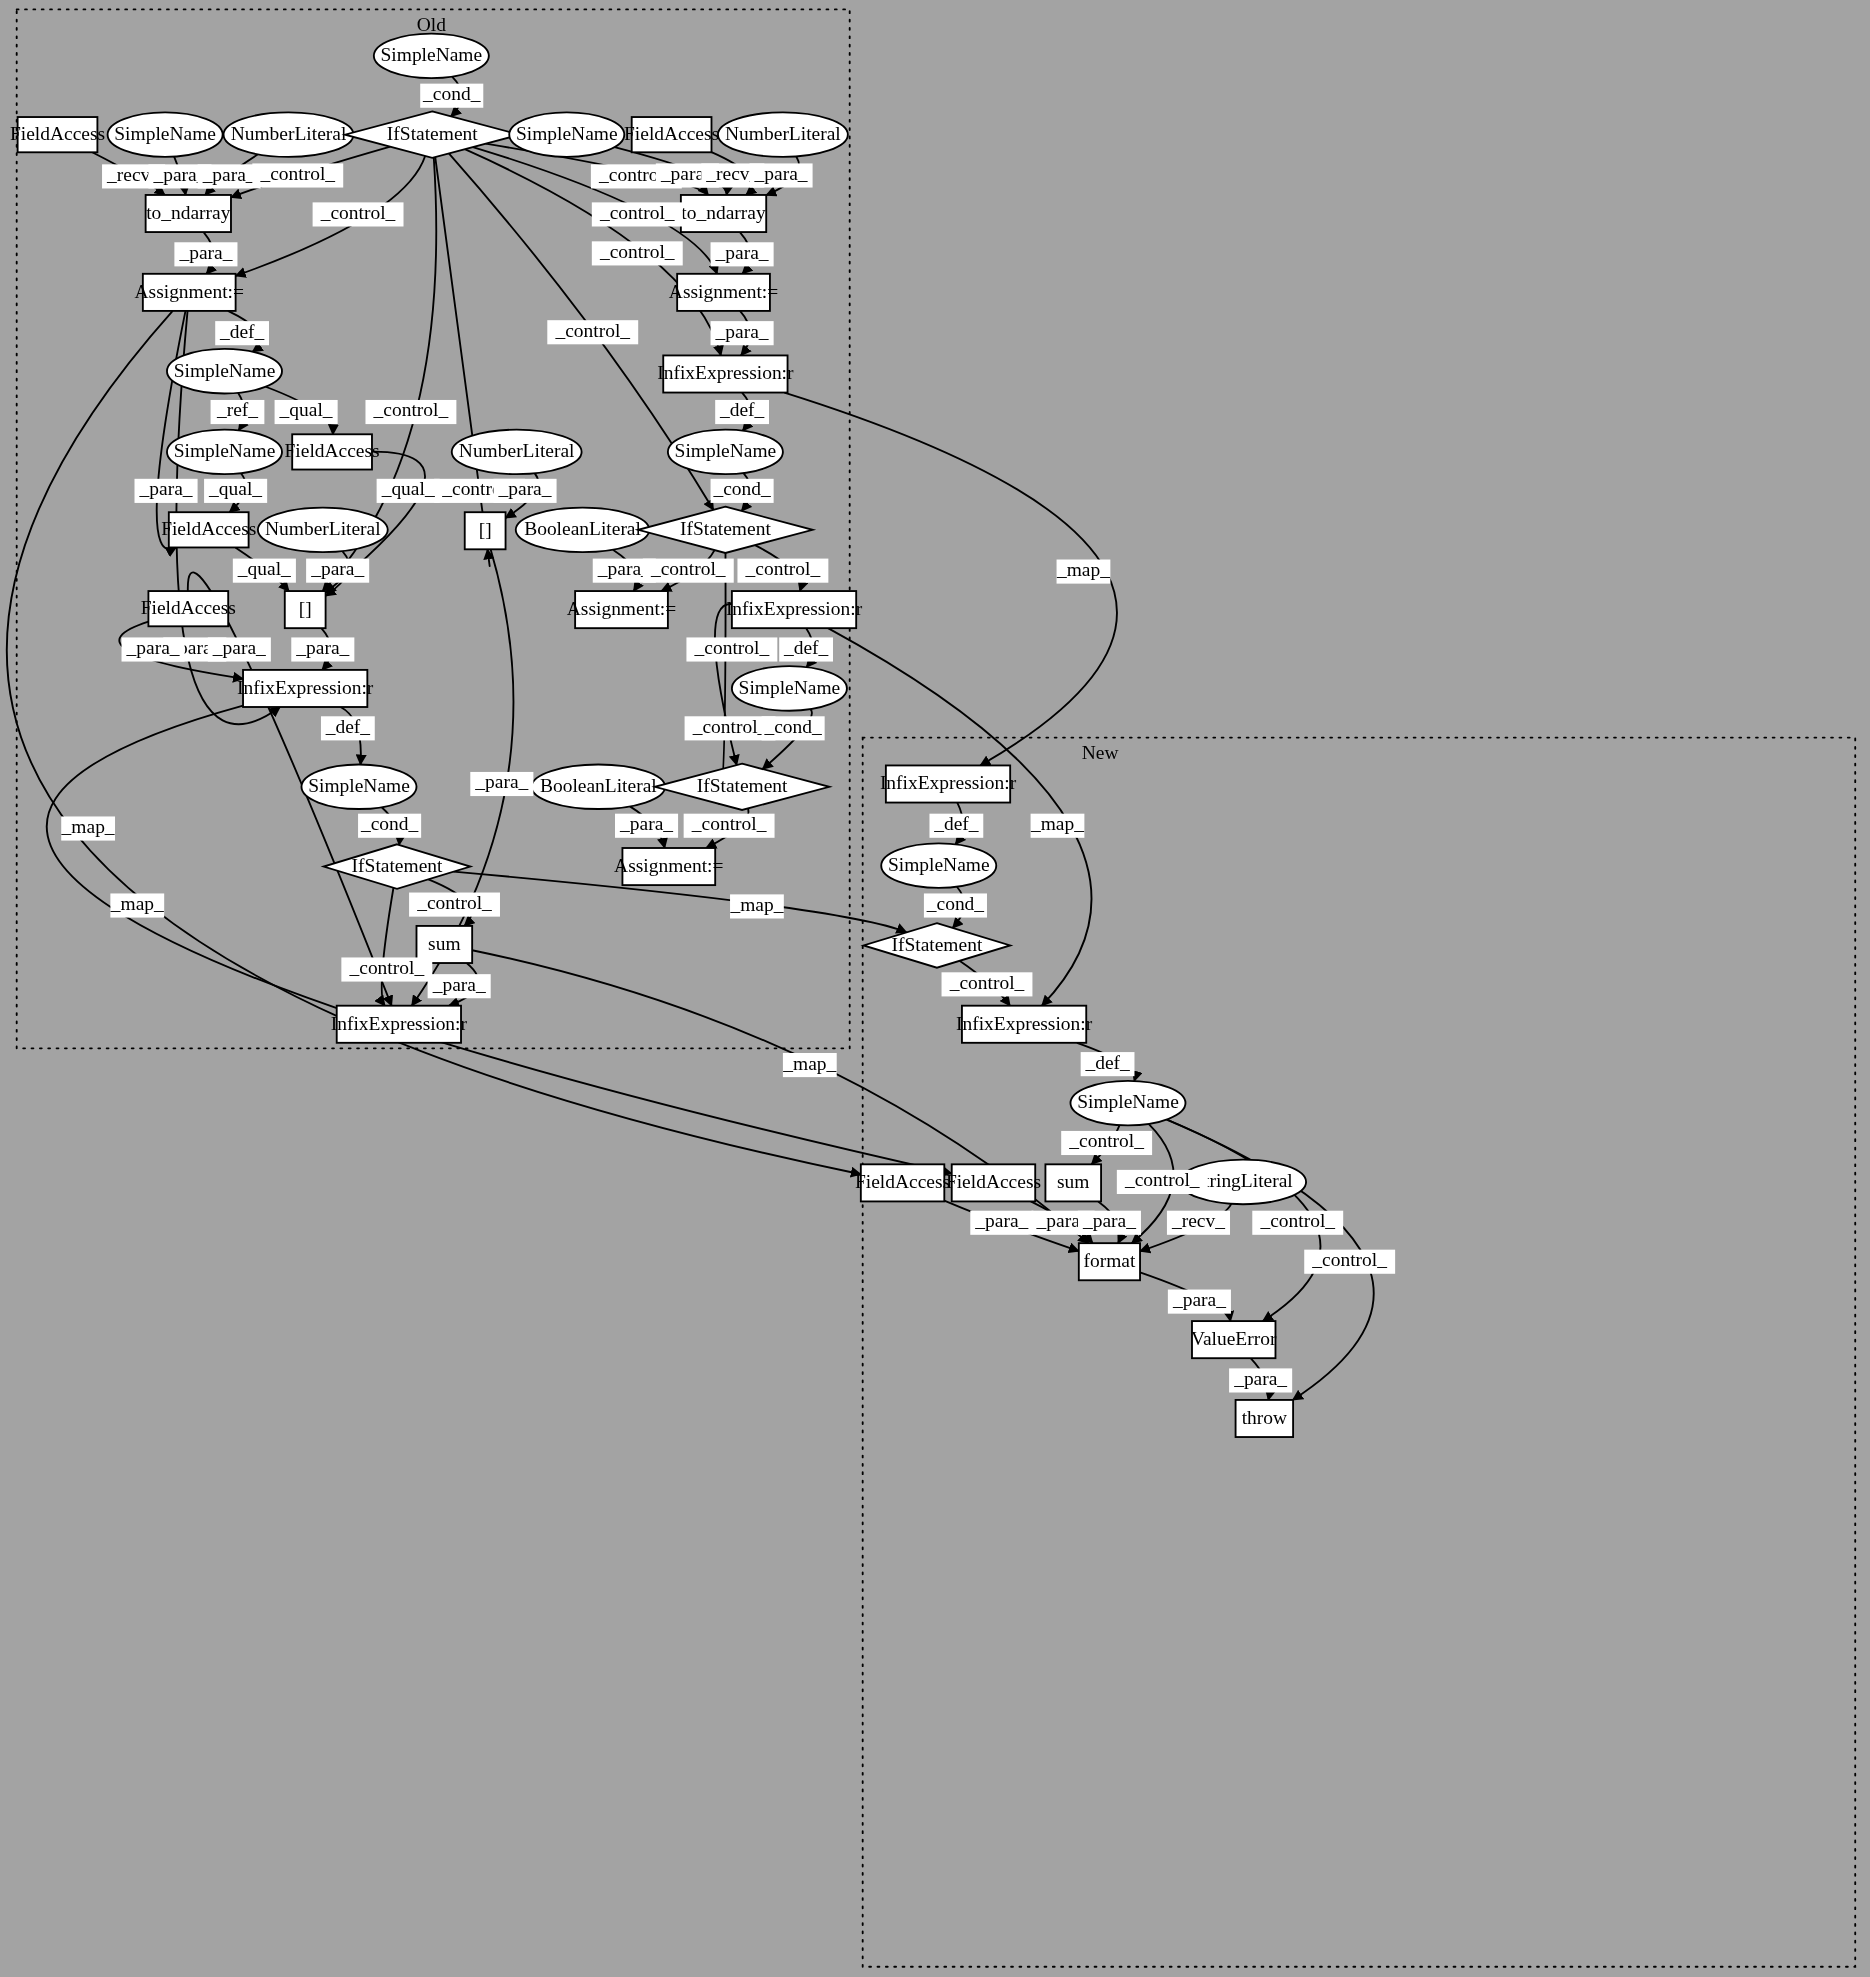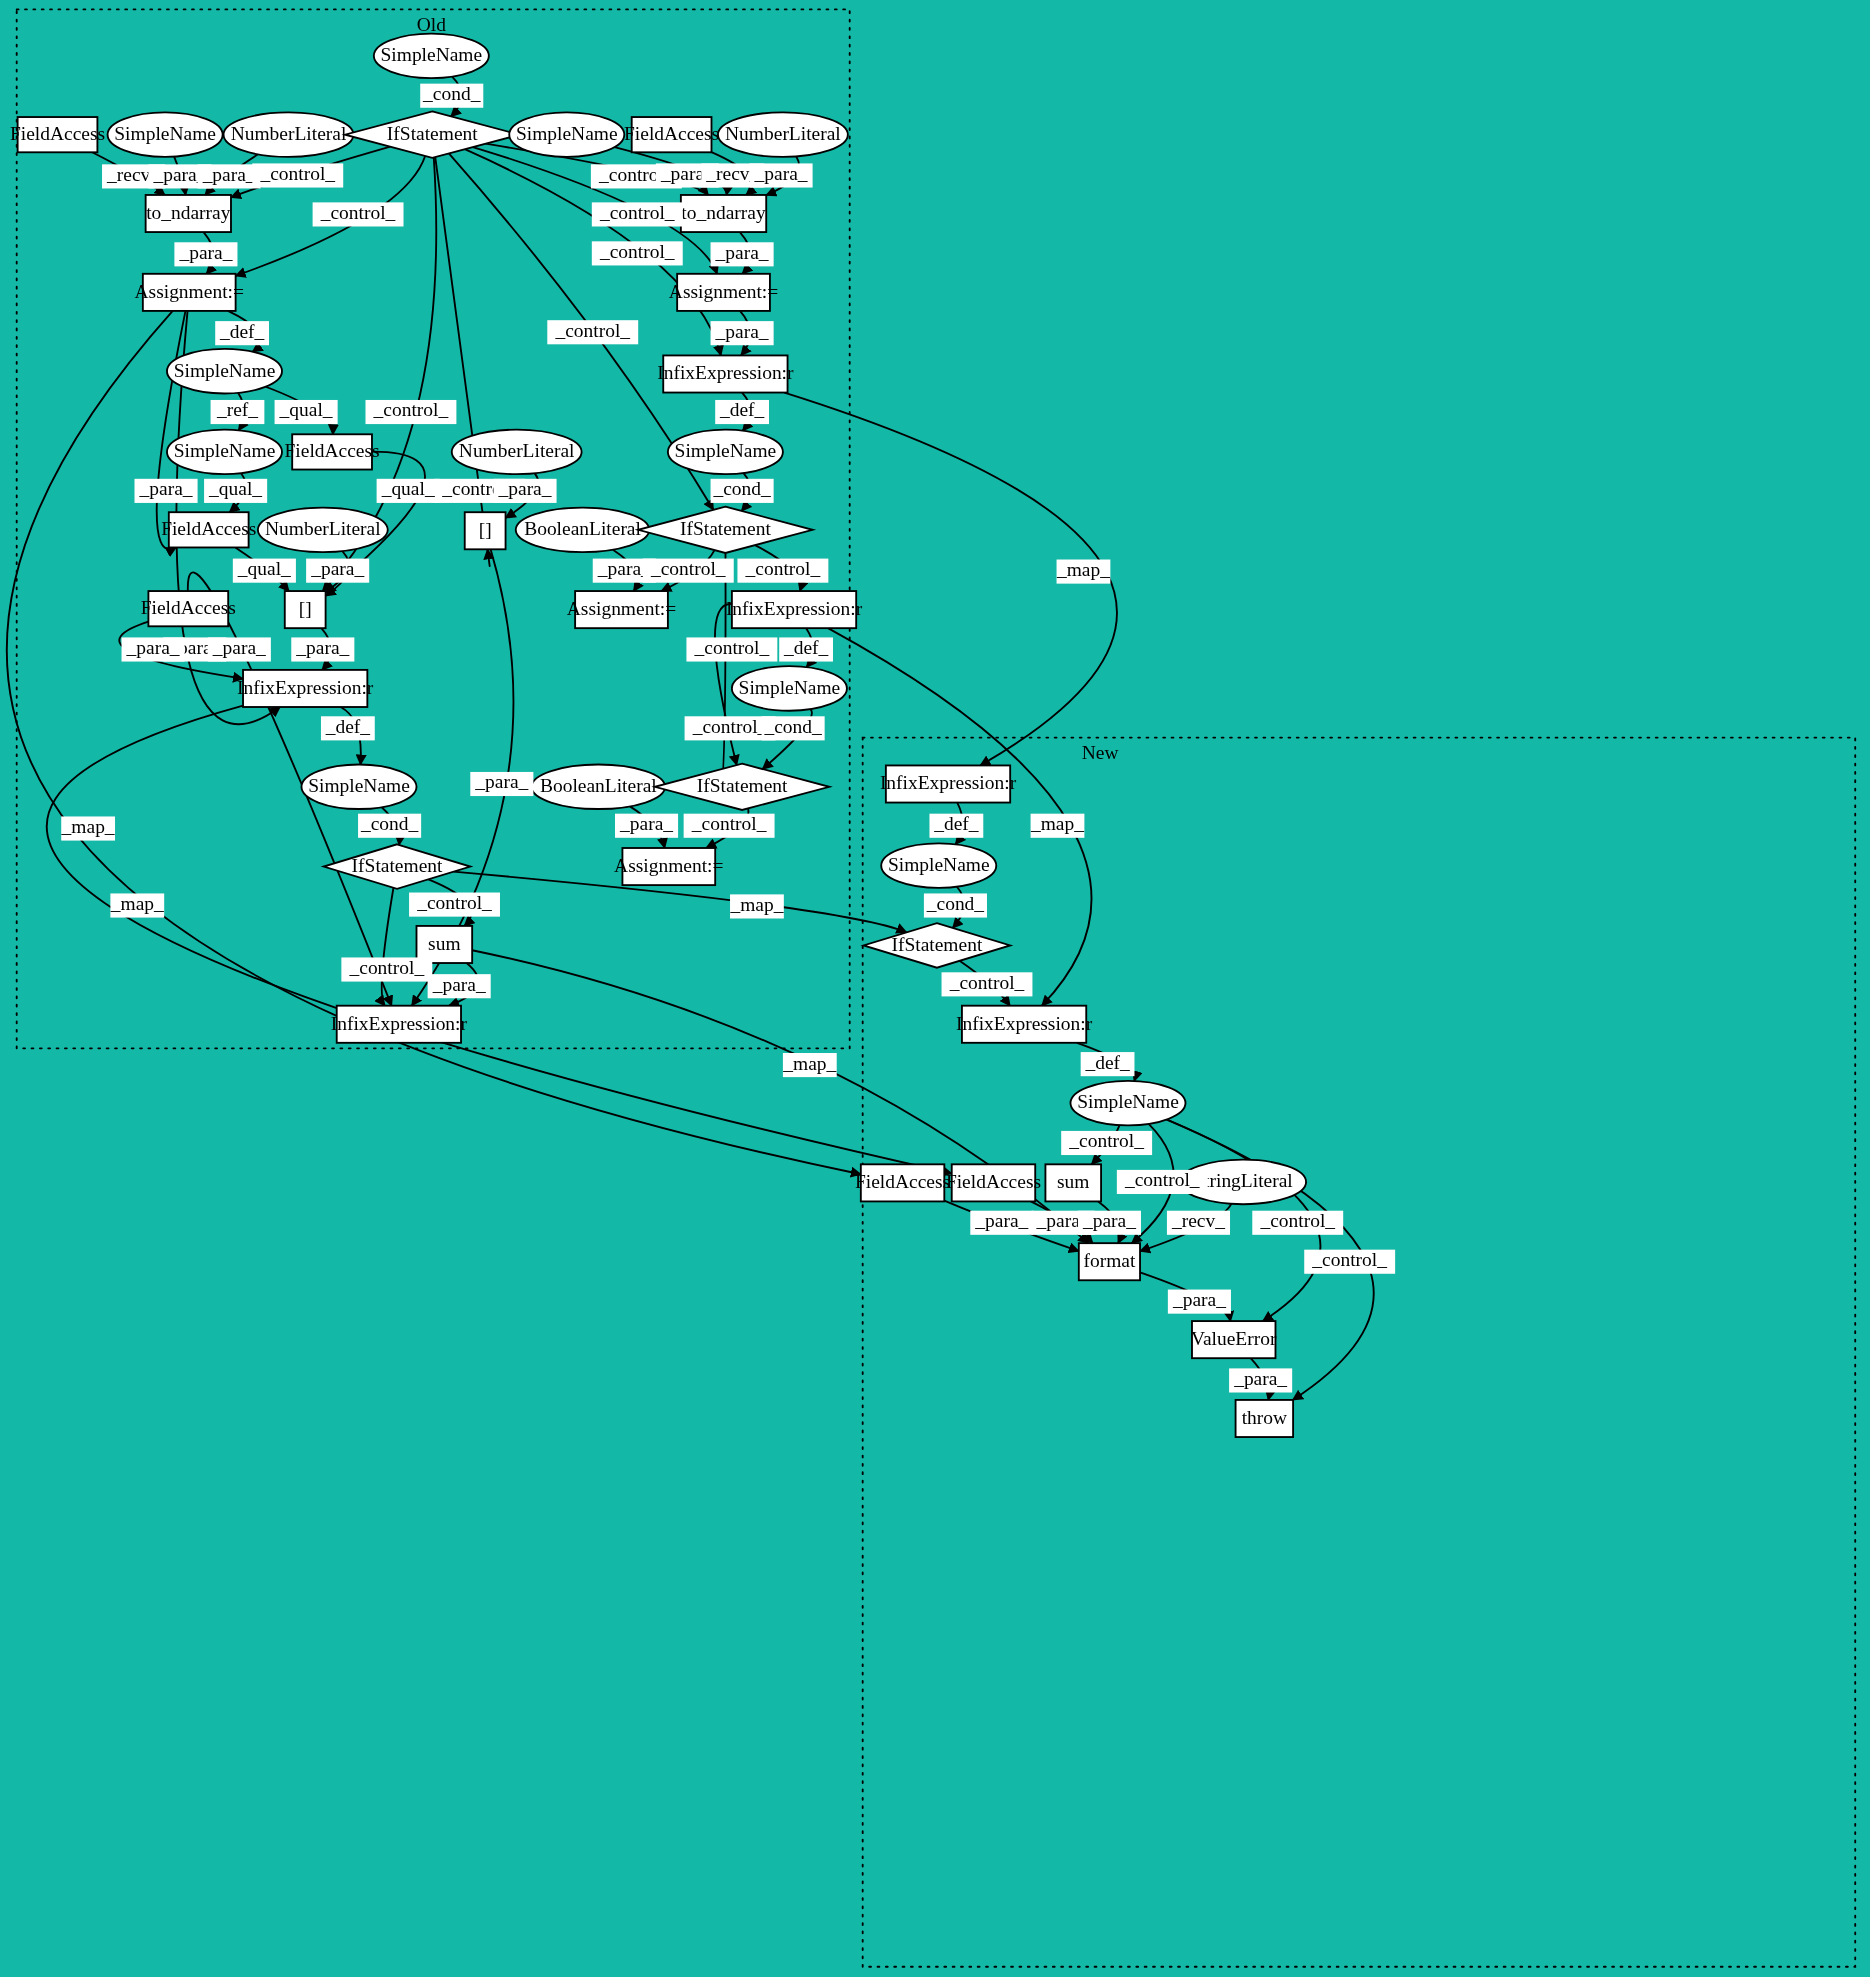--- a/index.html
+++ b/index.html
@@ -7,21 +7,21 @@
     padding: 0;
     background: #ffffff;
   }
   body {
     font-family: "Liberation Serif", "DejaVu Serif", serif;
   }
   #graph-root {
     position: relative;
     width: 1871px;
     height: 1978px;
-    background: #14b8a6;
+    background: #a3a3a3;
     overflow: hidden;
   }
   svg#graph-canvas {
     position: absolute;
     top: 0;
     left: 0;
     width: 1871px;
     height: 1978px;
   }
   .node-shape {

